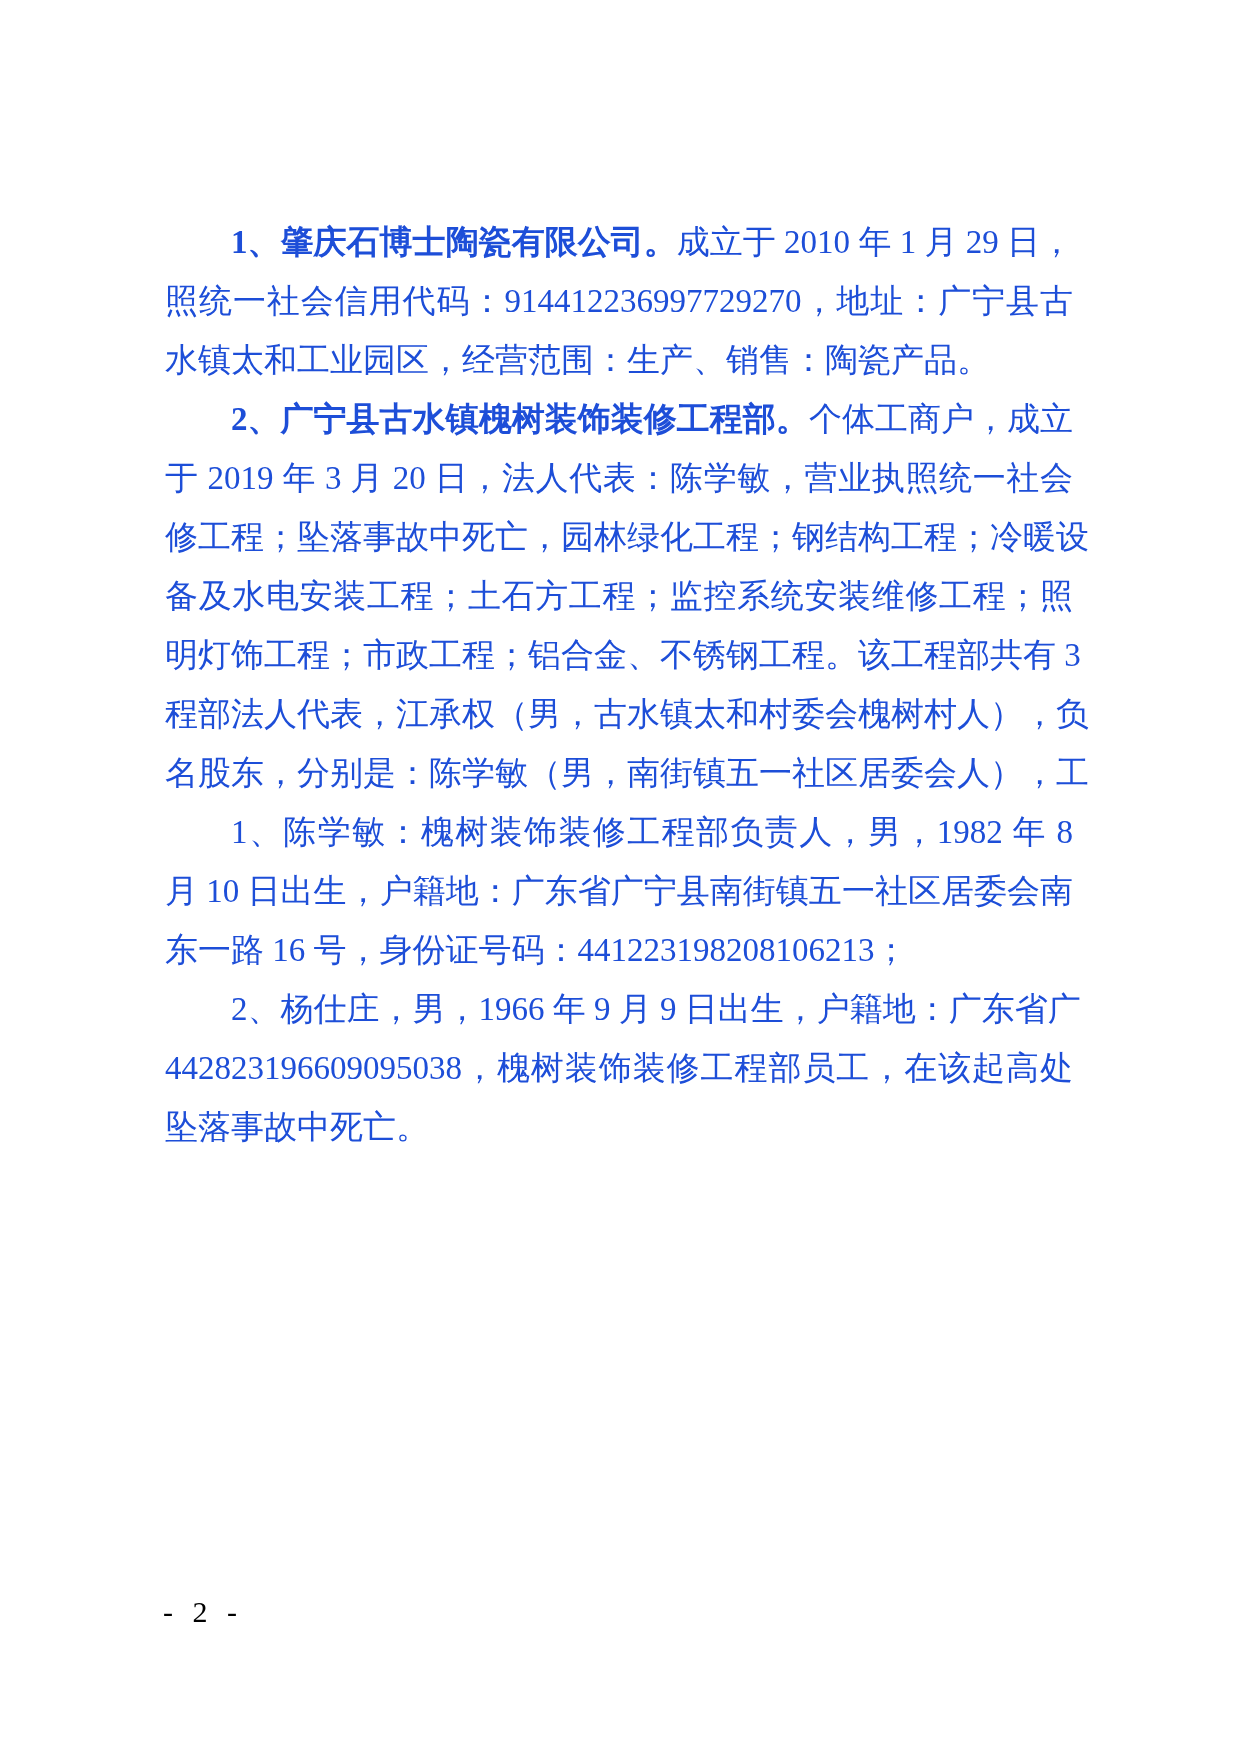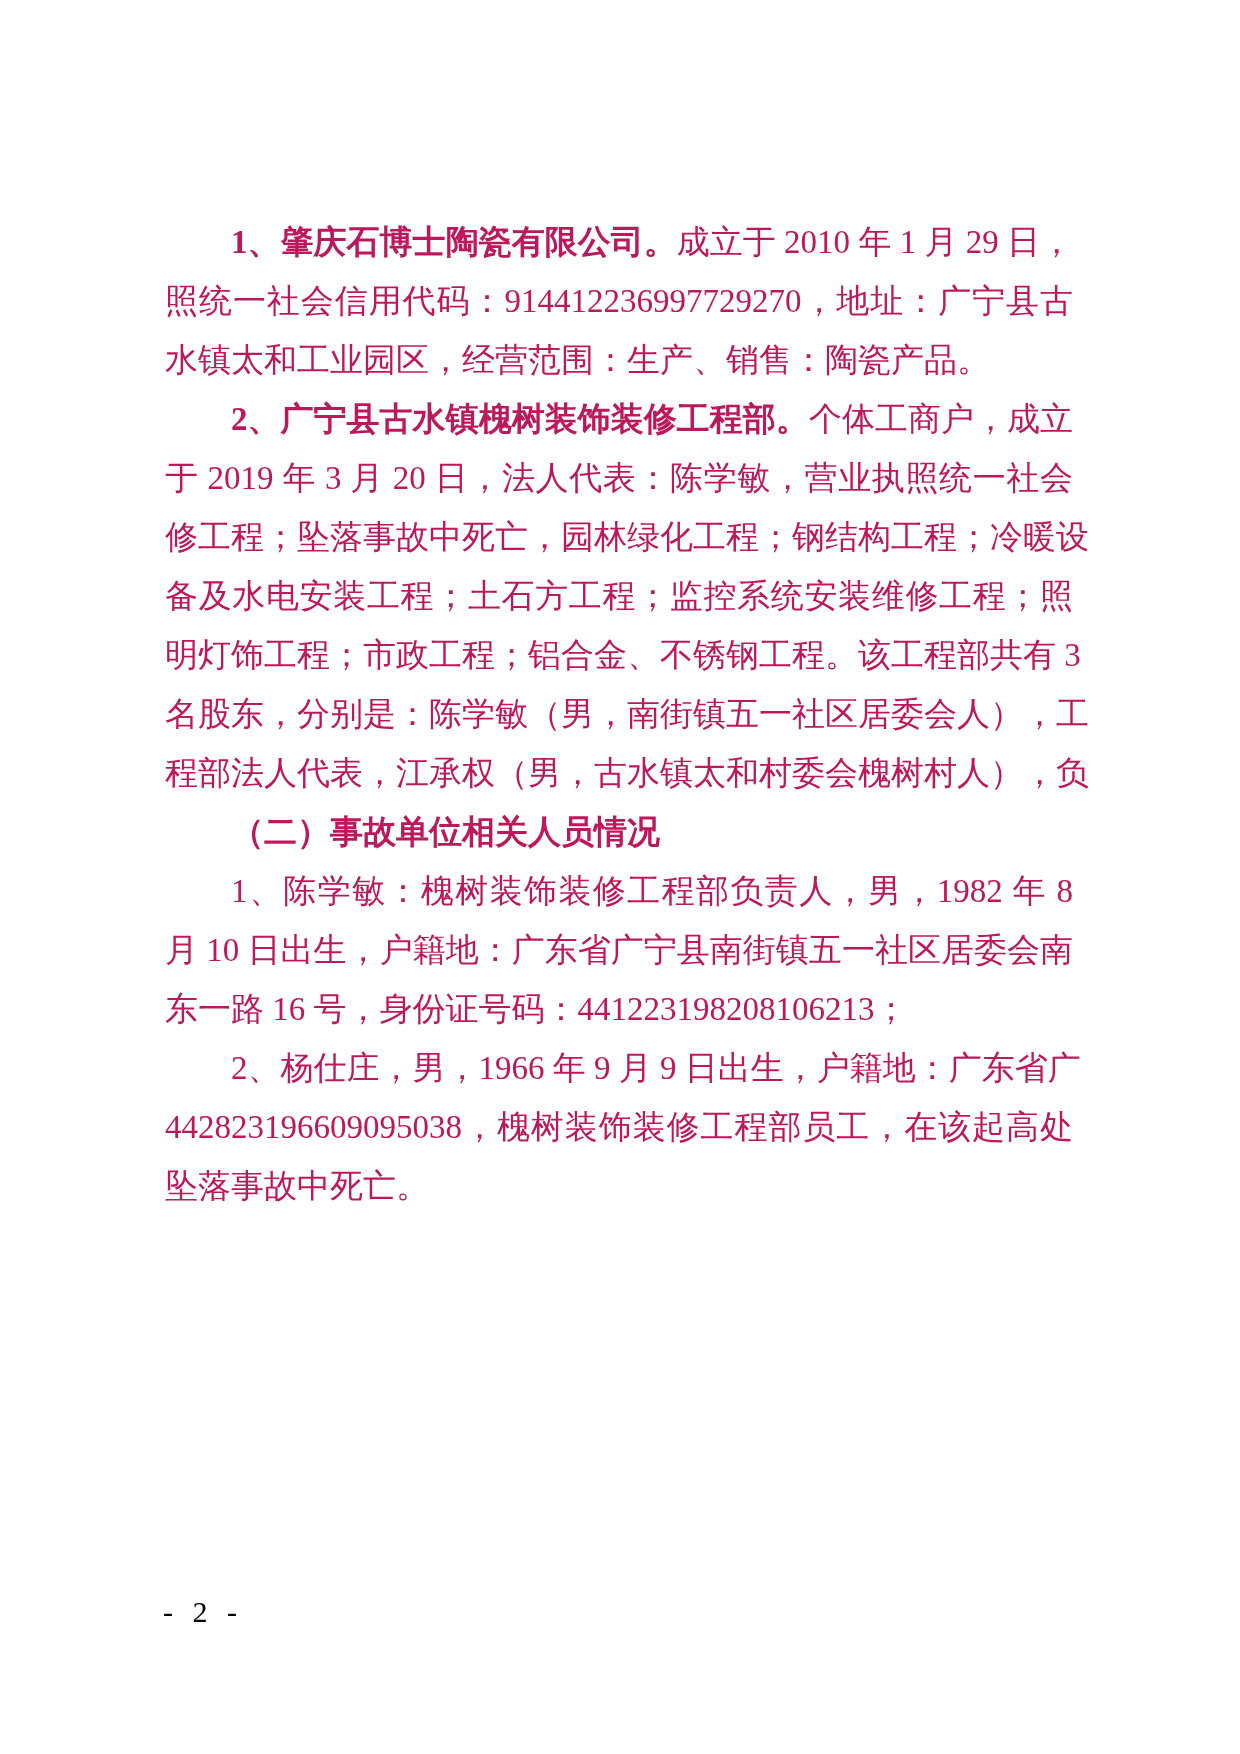--- a/index.html
+++ b/index.html
@@ -19,21 +19,21 @@
     top: 213px;
     width: 908px;
   }
   .line {
     font-size: 33px;
     line-height: 59px;
     height: 59px;
     white-space: nowrap;
     text-align: justify;
     text-align-last: justify;
-    color: #be185d;
+    color: #1d4ed8;
   }
   .line.last { text-align-last: left; }
   .line.indent { text-indent: 2em; }
   .run { font-weight: normal; }
   .run.bold { font-weight: bold; }
   .footer {
     position: absolute;
     left: 163px;
     top: 1592px;
     font-size: 30px;
@@ -48,23 +48,22 @@
 <div class="page">
   <div class="content">
       <div class="line indent"><span class="run bold">1、肇庆石博士陶瓷有限公司。</span><span class="run">成立于 2010 年 1 月 29 日，</span></div>
       <div class="line"><span class="run">照统一社会信用代码：914412236997729270，地址：广宁县古</span></div>
       <div class="line last"><span class="run">水镇太和工业园区，经营范围：生产、销售：陶瓷产品。</span></div>
       <div class="line indent"><span class="run bold">2、广宁县古水镇槐树装饰装修工程部。</span><span class="run">个体工商户，成立</span></div>
       <div class="line"><span class="run">于 2019 年 3 月 20 日，法人代表：陈学敏，营业执照统一社会</span></div>
       <div class="line"><span class="run">修工程；坠落事故中死亡，园林绿化工程；钢结构工程；冷暖设</span></div>
       <div class="line"><span class="run">备及水电安装工程；土石方工程；监控系统安装维修工程；照</span></div>
       <div class="line"><span class="run">明灯饰工程；市政工程；铝合金、不锈钢工程。该工程部共有 3</span></div>
+      <div class="line"><span class="run">程部法人代表，江承权（男，古水镇太和村委会槐树村人），负</span></div>
       <div class="line"><span class="run">名股东，分别是：陈学敏（男，南街镇五一社区居委会人），工</span></div>
-      <div class="line"><span class="run">程部法人代表，江承权（男，古水镇太和村委会槐树村人），负</span></div>
-      <div class="line indent last"><span class="run bold">（二）事故单位相关人员情况</span></div>
       <div class="line indent"><span class="run">1、陈学敏：槐树装饰装修工程部负责人，男，1982 年 8</span></div>
       <div class="line"><span class="run">月 10 日出生，户籍地：广东省广宁县南街镇五一社区居委会南</span></div>
       <div class="line last"><span class="run">东一路 16 号，身份证号码：441223198208106213；</span></div>
       <div class="line indent"><span class="run">2、杨仕庄，男，1966 年 9 月 9 日出生，户籍地：广东省广</span></div>
       <div class="line"><span class="run">442823196609095038，槐树装饰装修工程部员工，在该起高处</span></div>
       <div class="line last"><span class="run">坠落事故中死亡。</span></div>
     </div>
   <div class="footer">- 2 -</div>
 </div>
 

